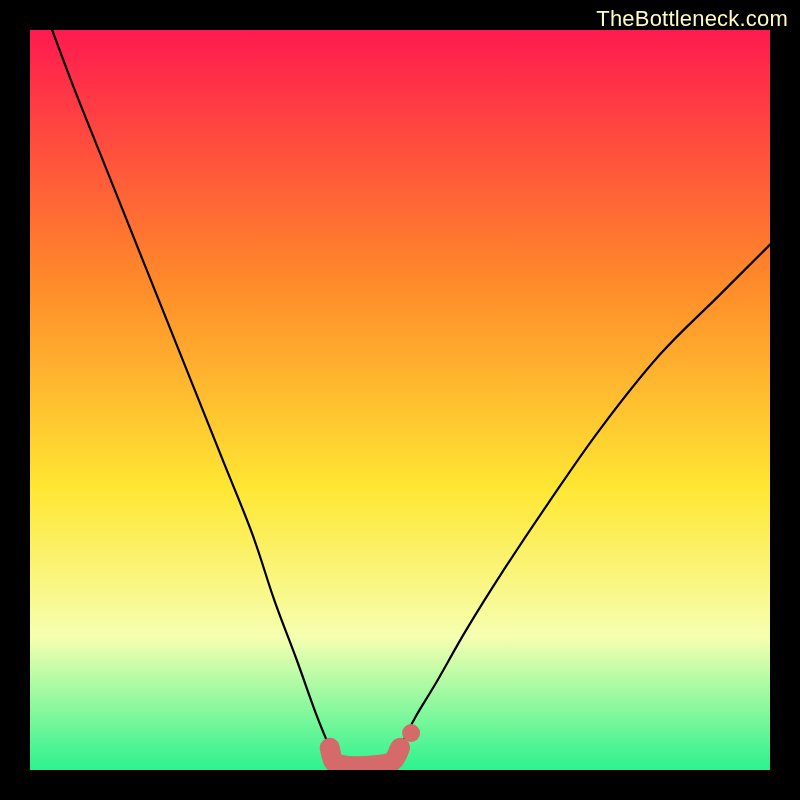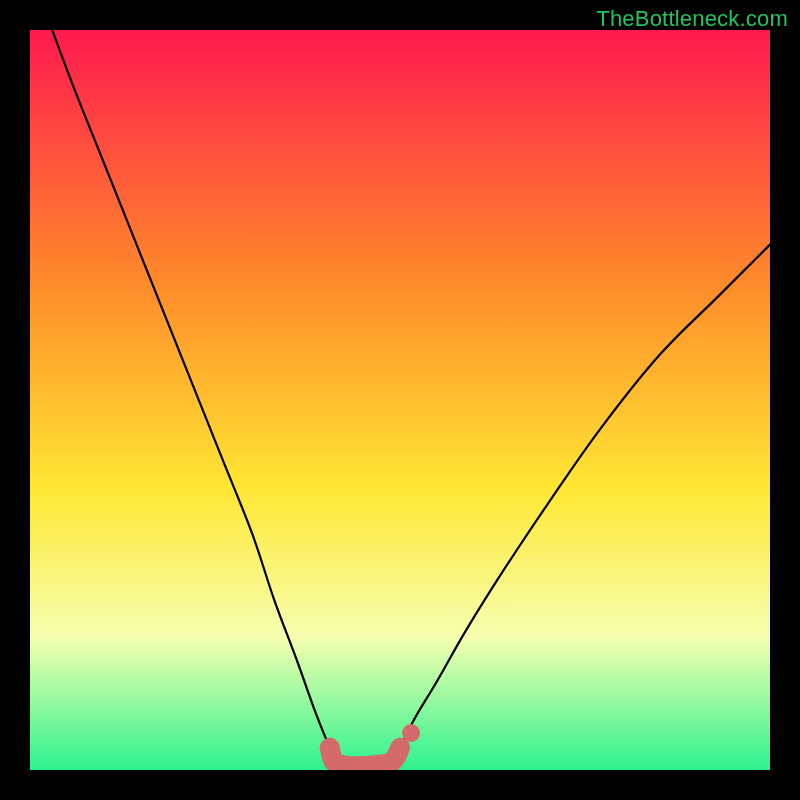--- a/index.html
+++ b/index.html
@@ -23,21 +23,21 @@
     position: absolute;
     left: 0;
     top: 0;
     width: 740px;
     height: 740px;
   }
   .watermark {
     position: absolute;
     top: 6px;
     right: 12px;
-    color: #22c55e;
+    color: #fef9c3;
     font-size: 22px;
     font-weight: 500;
     letter-spacing: 0.2px;
     font-family: Arial, sans-serif;
   }
   svg { display: block; }
 </style>
 </head>
 <body>
 

